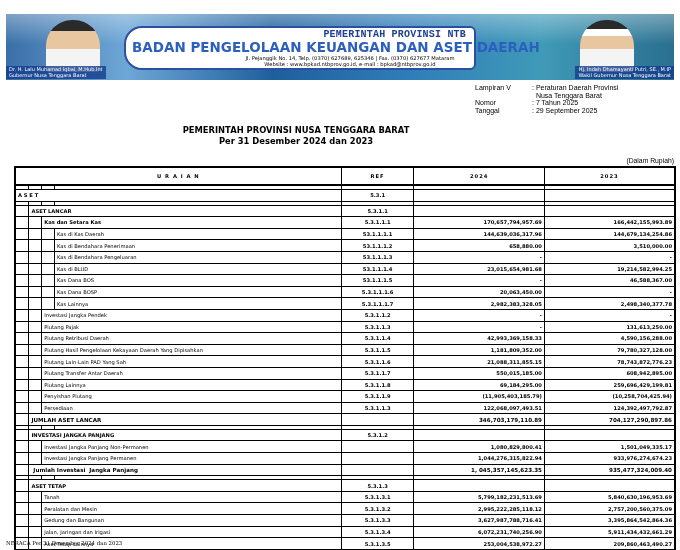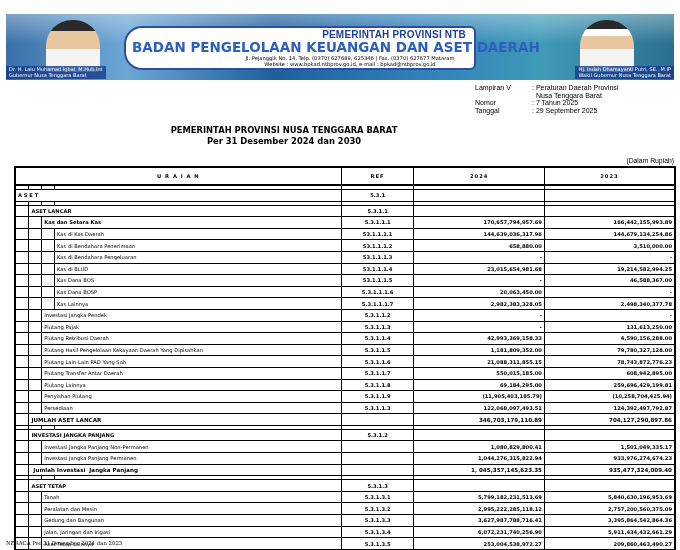--- a/index.html
+++ b/index.html
@@ -3,33 +3,33 @@
 <meta charset="utf-8">
 <style>
   html,body{margin:0;padding:0;background:#fff;}
   body{width:680px;height:550px;overflow:hidden;position:relative;font-family:"DejaVu Sans","Liberation Sans",sans-serif;color:#000;}
   .banner{position:absolute;left:6px;top:14px;width:668px;height:66px;background:linear-gradient(90deg,#3a6fa8 0%,#6da7d6 18%,#1e5f9c 40%,#2f7db8 60%,#3f9ab8 80%,#2b6f8f 100%);overflow:hidden;}
   .banner .sky{position:absolute;left:0;top:0;width:100%;height:30px;background:linear-gradient(180deg,rgba(255,255,255,.35),rgba(255,255,255,0));}
   .banner .person{position:absolute;top:6px;width:54px;height:52px;border-radius:26px 26px 4px 4px;background:linear-gradient(180deg,#2a2a2a 0 22%,#e8c6a0 22% 55%,#f4f4f4 55% 100%);}
   .banner .person.left{left:40px;}
   .banner .person.right{right:40px;background:linear-gradient(180deg,#2a2a2a 0 18%,#ffffff 18% 30%,#e8c6a0 30% 55%,#f4f4f4 55% 100%);}
   .banner .panel{position:absolute;left:118px;top:12px;width:348px;height:40px;background:#fff;border-radius:18px 6px 6px 18px;border:2px solid #2d4fa1;}
-  .banner .t1{position:absolute;left:0;right:8px;top:1px;text-align:right;font-family:Liberation Sans, sans-serif;font-weight:bold;font-size:10px;color:#1f3f95;letter-spacing:.2px;}
+  .banner .t1{position:absolute;left:0;right:8px;top:1px;text-align:right;font-family:Liberation Mono, monospace;font-weight:bold;font-size:10px;color:#1f3f95;letter-spacing:.2px;}
   .banner .t2{position:absolute;left:6px;right:0;top:11px;text-align:center;font-family:"DejaVu Sans",sans-serif;font-weight:bold;font-size:13.5px;color:#2d5fbf;white-space:nowrap;}
   .banner .t3{position:absolute;left:100px;right:0;top:27px;font-size:5.2px;color:#000;white-space:nowrap;text-align:center;line-height:6px;}
   .banner .cap{position:absolute;bottom:1px;font-size:5px;color:#fff;line-height:5.5px;background:rgba(20,60,140,.8);padding:1px 3px;white-space:nowrap;}
   .banner .cap.left{left:0;}
   .banner .cap.right{right:0;text-align:right;}
 
   .lampiran{position:absolute;left:475px;top:84px;font-size:7px;line-height:7.5px;font-family:"Liberation Sans",sans-serif;}
   .lampiran .row{display:flex;}
   .lampiran .k{width:57px;}
   .lampiran .v{width:140px;}
 
-  .titles{position:absolute;left:0;width:568px;top:125px;text-align:center;font-family:"DejaVu Sans",sans-serif;font-weight:bold;font-size:8.4px;line-height:11px;}
+  .titles{position:absolute;left:12px;width:568px;top:125px;text-align:center;font-family:"DejaVu Sans",sans-serif;font-weight:bold;font-size:8.4px;line-height:11px;}
   .unit{position:absolute;right:6px;top:157px;font-size:6.8px;font-family:"Liberation Sans",sans-serif;}
 
   table.neraca{position:absolute;left:14px;top:166px;width:662px;border-collapse:collapse;table-layout:fixed;font-family:"DejaVu Sans",sans-serif;font-size:5.2px;}
   table.neraca td{border:1px solid #000;padding:0 2px;height:10.6px;line-height:10px;white-space:nowrap;overflow:hidden;}
   table.neraca .hdr td{height:16px;font-weight:bold;text-align:center;letter-spacing:1px;border-top:2px solid #000;border-bottom:2px solid #000;}
   table.neraca td.ref{text-align:center;font-weight:bold;}
   table.neraca td.num{text-align:right;font-weight:bold;}
   table.neraca tr.spacer td{height:3px;line-height:3px;padding:0;}
   table.neraca tr.total td{font-weight:bold;font-size:5.6px;}
   table.neraca td.b{font-weight:bold;}
@@ -76,21 +76,21 @@
       <span class="v" style="white-space: pre;">: 7 Tahun 2025</span>
     </div>
     <div class="row">
       <span class="k">Tanggal</span>
       <span class="v" style="white-space: pre;">: 29 September 2025</span>
     </div>
   </div>
 
 <div class="titles">
   <div>PEMERINTAH PROVINSI NUSA TENGGARA BARAT</div>
-  <div>Per 31 Desember 2024 dan 2030</div>
+  <div>Per 31 Desember 2024 dan 2023</div>
 </div>
 
 <div class="unit">(Dalam Rupiah)</div>
 
 <table class="neraca">
   <colgroup>
     <col style="width:13px">
       <col style="width:12px">
       <col style="width:12px">
       <col style="width:268px">

